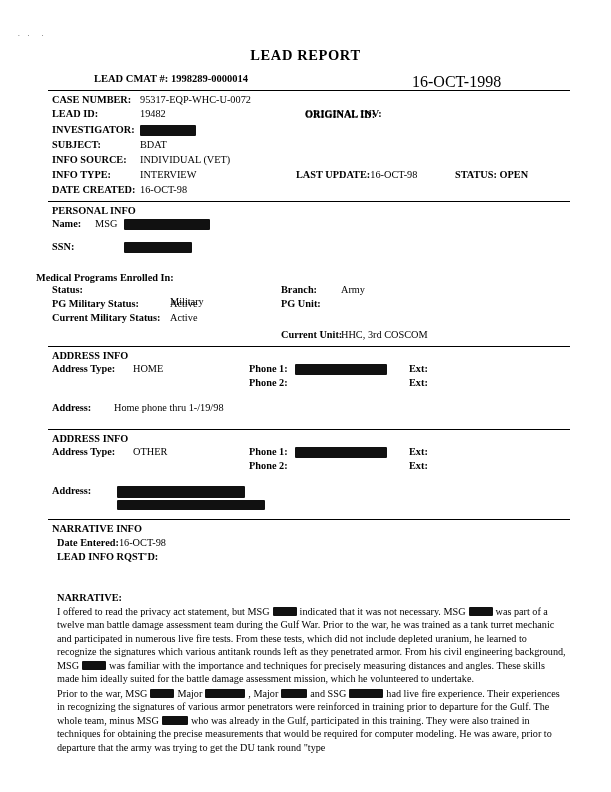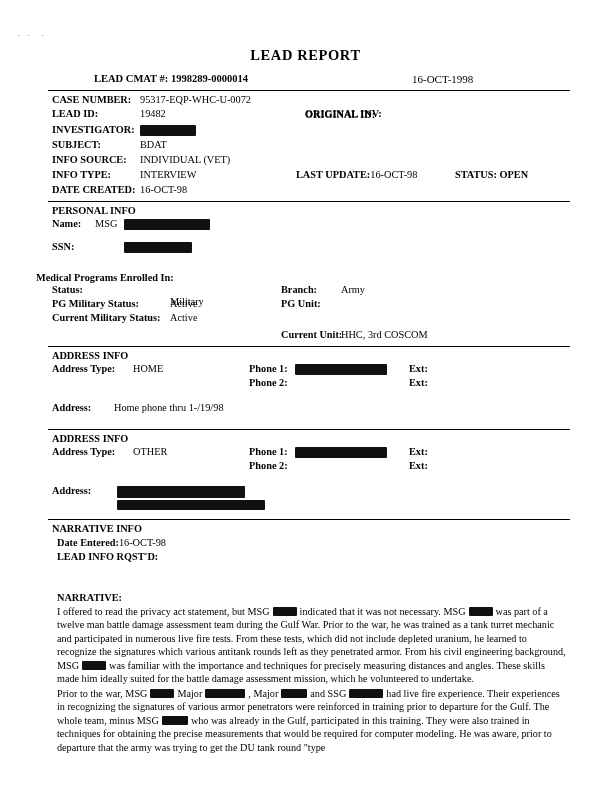--- a/index.html
+++ b/index.html
@@ -44,21 +44,21 @@
     position: absolute;
     left: 94px;
     top: 73px;
     font-size: 10.5px;
     font-weight: bold;
   }
   .date-line {
     position: absolute;
     left: 412px;
     top: 73px;
-    font-size: 11px;
+    font-size: 16px;
   }
   .rule {
     position: absolute;
     left: 48px;
     width: 522px;
     border-top: 1px solid #000;
     height: 0;
   }
   .sect {
     position: absolute;

